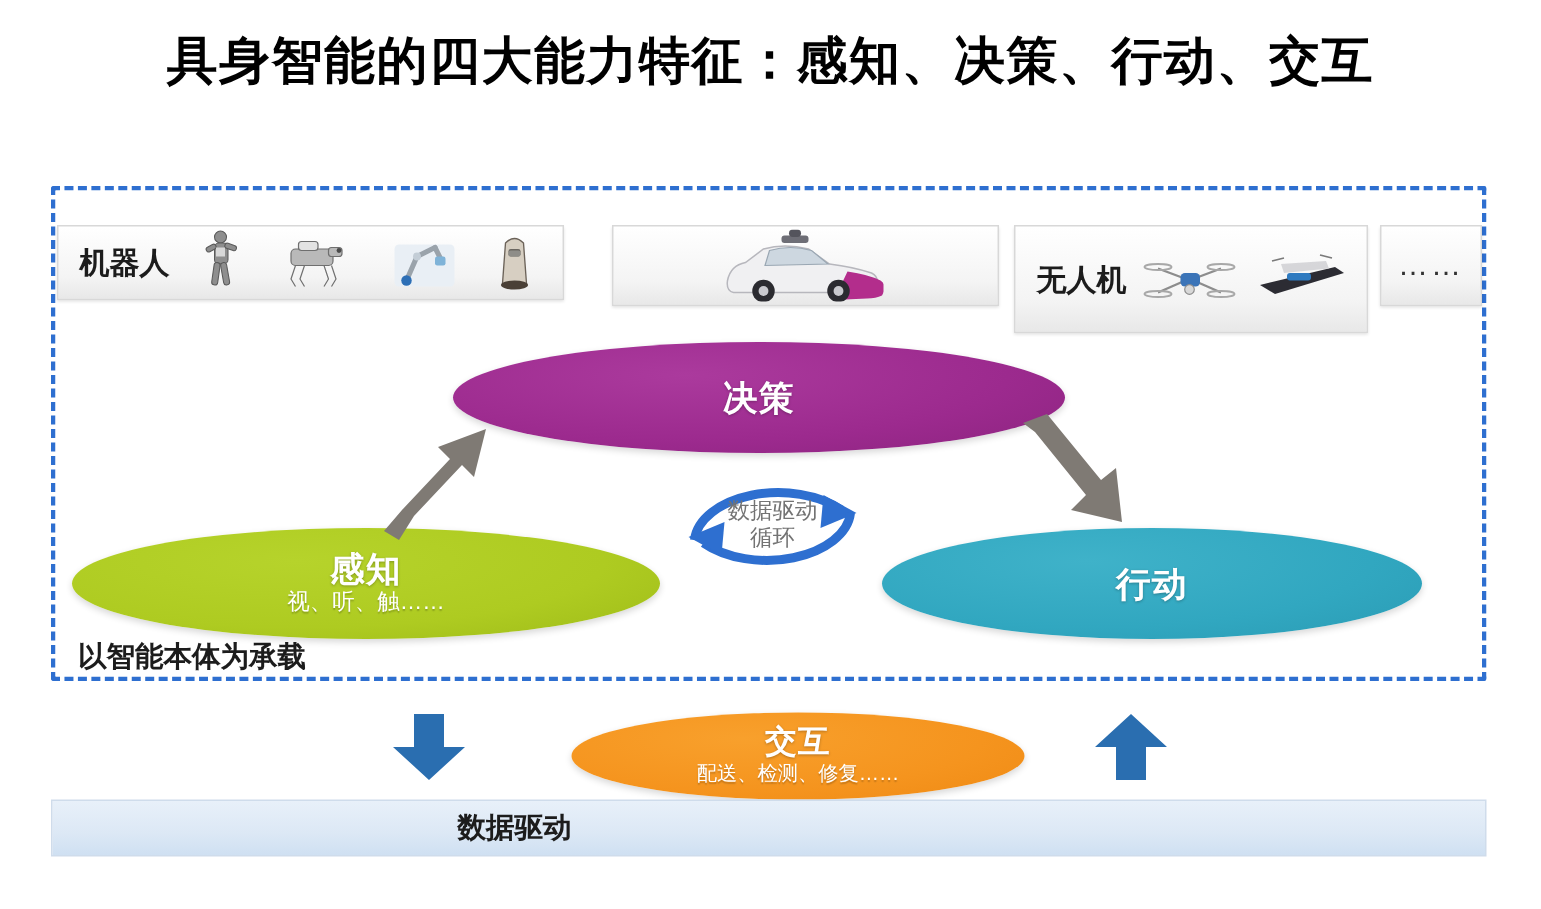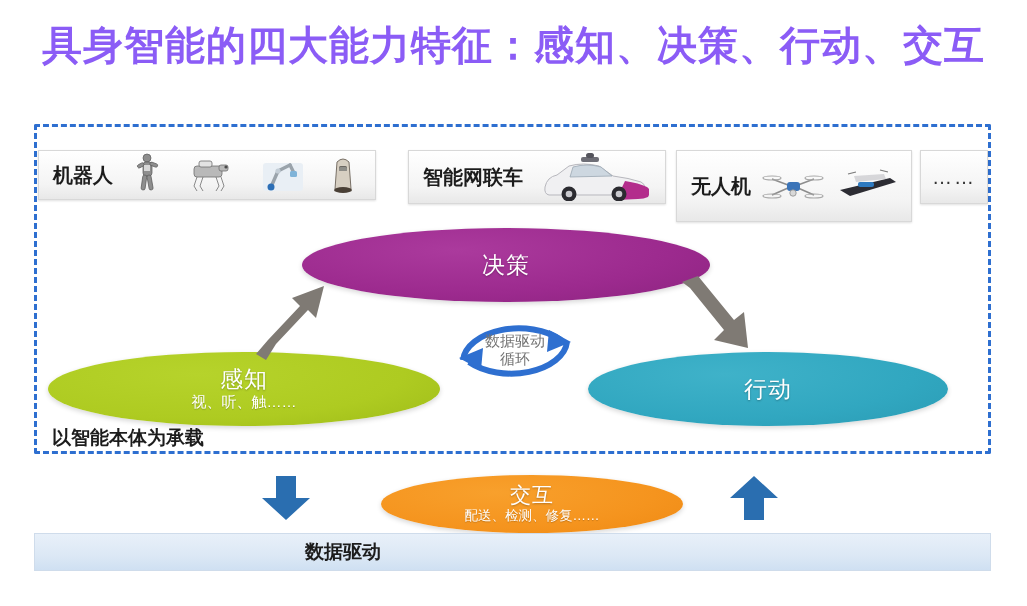--- a/index.html
+++ b/index.html
@@ -15,23 +15,23 @@
     font-family: "Liberation Sans", "DejaVu Sans", sans-serif;
   }
 
   
   #title {
     position: absolute;
     left: 0;
     top: 18px;
     width: 1027px;
     text-align: center;
-    font-size: 40px;
-    font-weight: bold;
-    color: #8b5cf6;
+    font-size: 34px;
+    font-weight: bold;
+    color: #000000;
     letter-spacing: 1px;
     white-space: nowrap;
   }
 
   
   #dashed-frame {
     position: absolute;
     left: 34px;
     top: 124px;
     width: 957px;
@@ -88,21 +88,21 @@
     display: flex;
     flex-direction: column;
     align-items: center;
     justify-content: center;
     color: #ffffff;
     text-align: center;
     box-shadow: 0 2px 5px rgba(0,0,0,0.16);
   }
   .ellipse .e-title {
     font-size: 23px;
-    font-weight: normal;
+    font-weight: bold;
     line-height: 1.05;
     text-shadow: 0 1px 2px rgba(0,0,0,0.28);
     letter-spacing: 1px;
   }
   .ellipse .e-sub {
     font-size: 15px;
     line-height: 1.2;
     margin-top: 2px;
     text-shadow: 0 1px 1px rgba(0,0,0,0.22);
   }
@@ -251,21 +251,20 @@
         <path d="M7 8 q6 -6 12 0 l2 27 q-8 4 -16 0 z" fill="#d7cfc2" stroke="#6b6258" stroke-width="0.9"></path>
         <ellipse cx="13" cy="36" rx="9" ry="3" fill="#4a4036"></ellipse>
         <rect x="9" y="12" width="8" height="5" rx="1.5" fill="#8d8madd" opacity="0.5"></rect>
         <rect x="9" y="13" width="8" height="4" rx="1.5" fill="#8e8d88"></rect>
       </svg>
     </span>
   </div>
 </div>
 
 <div class="carrier-box" id="box-vehicle">
-  <div class="carrier-label">智能网联车</div>
   <div class="carrier-icons">
     <span>
       <svg class="icon-svg" width="110" height="48" viewBox="0 0 110 48">
         <path d="M6 34 q2 -10 12 -12 l12 -9 q14 -4 30 0 l14 10 q16 2 28 6 q4 2 4 6 l-2 5 q-4 2 -10 2 L10 42 q-5 -1 -4 -8 z" fill="#f0f0f2" stroke="#b7b7bd" stroke-width="1"></path>
         <path d="M86 28 q14 2 22 6 q3 2 3 6 l-2 4 q-4 2 -10 2 l-22 1 z" fill="#b32d8c"></path>
         <path d="M34 14 q14 -4 28 0 l11 9 l-42 1 z" fill="#cdd7e0" stroke="#9aa7b3" stroke-width="0.8"></path>
         <rect x="42" y="4" width="18" height="5" rx="2" fill="#6e6e76"></rect>
         <rect x="47" y="0" width="8" height="5" rx="2.5" fill="#54545c"></rect>
         <circle cx="30" cy="41" r="7.5" fill="#2b2b30"></circle>
         <circle cx="30" cy="41" r="3.3" fill="#c9c9ce"></circle>

